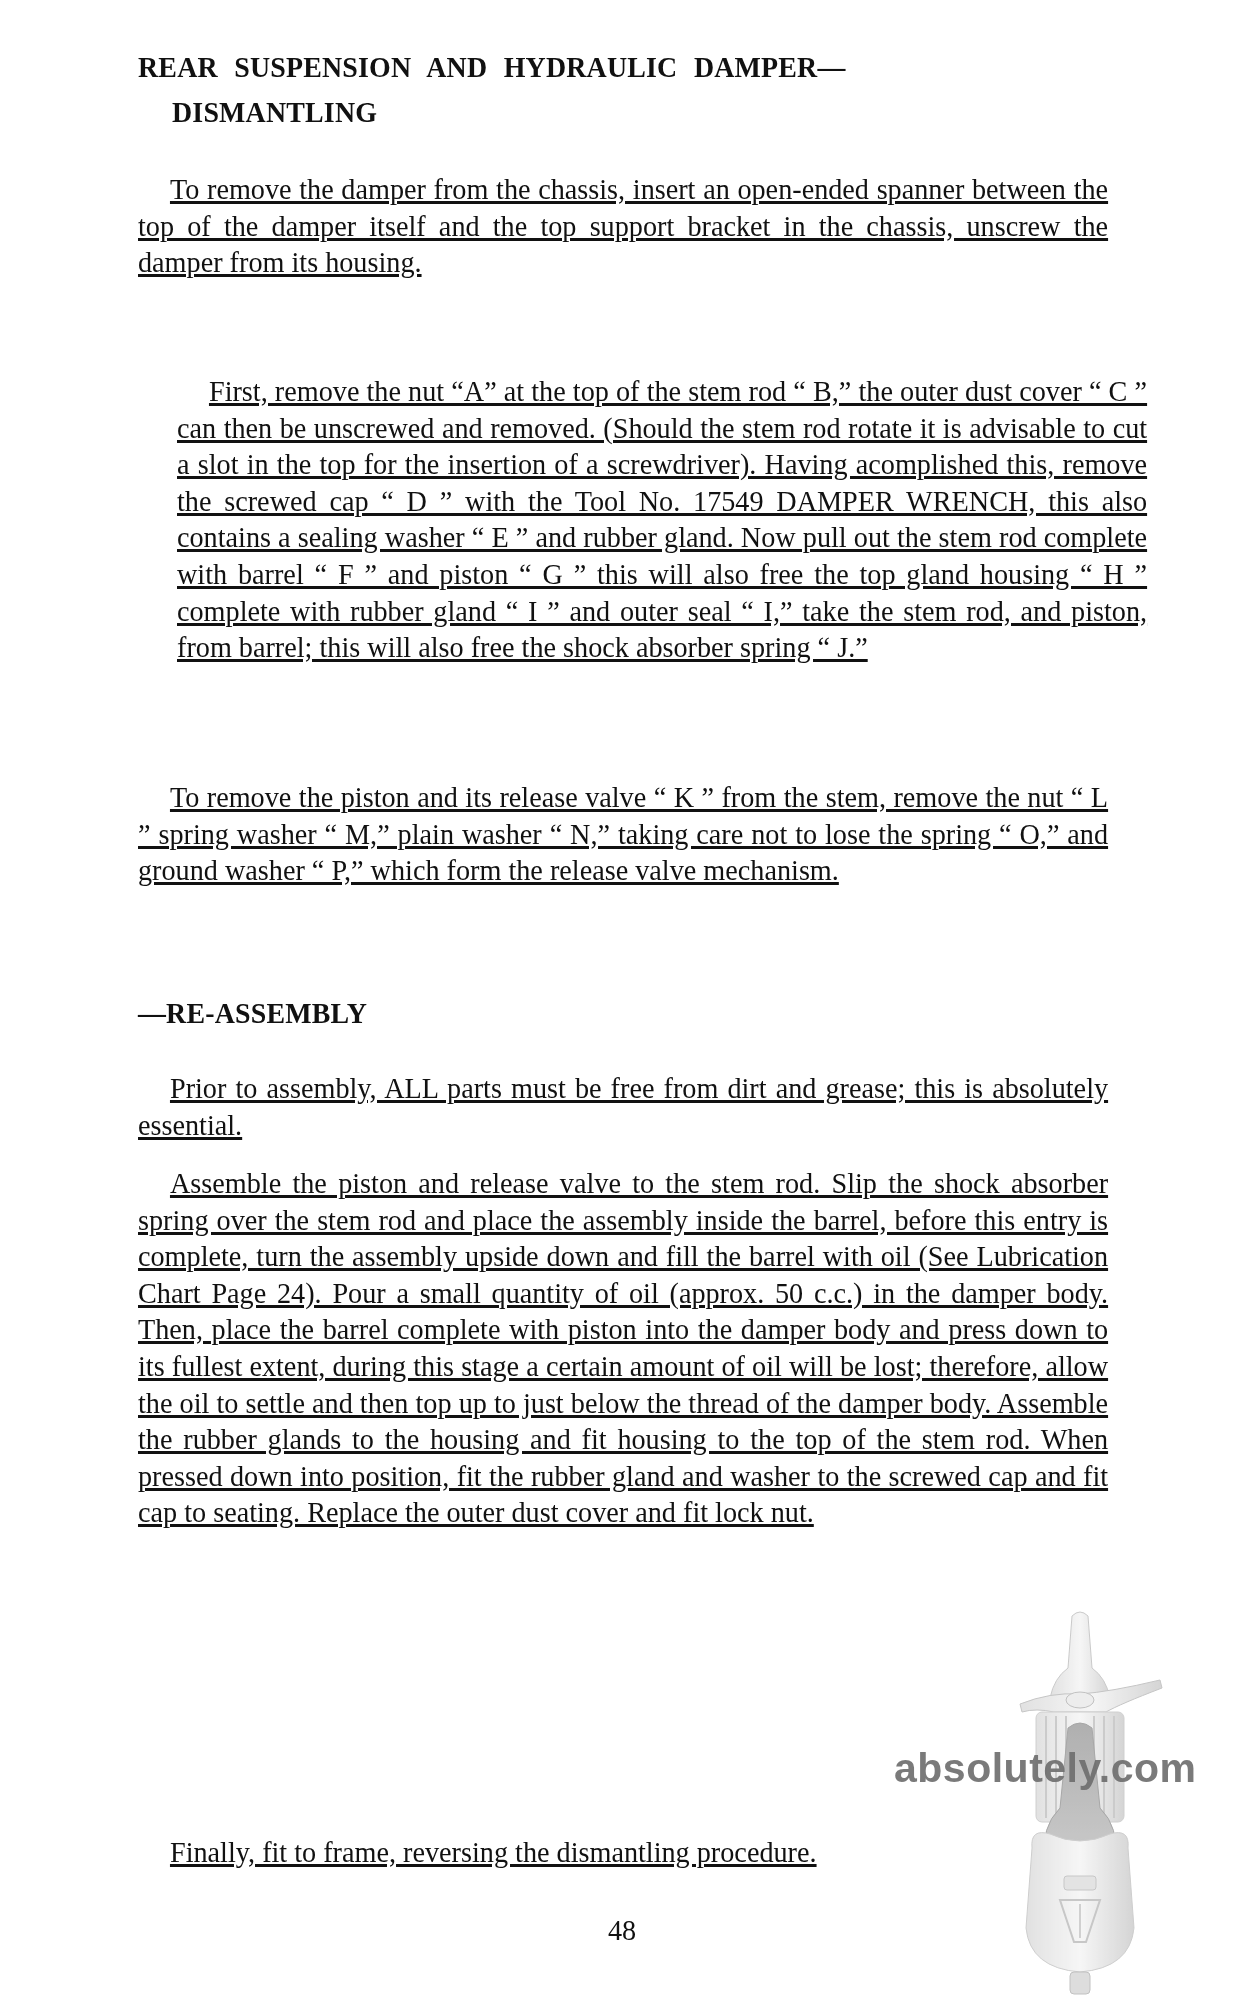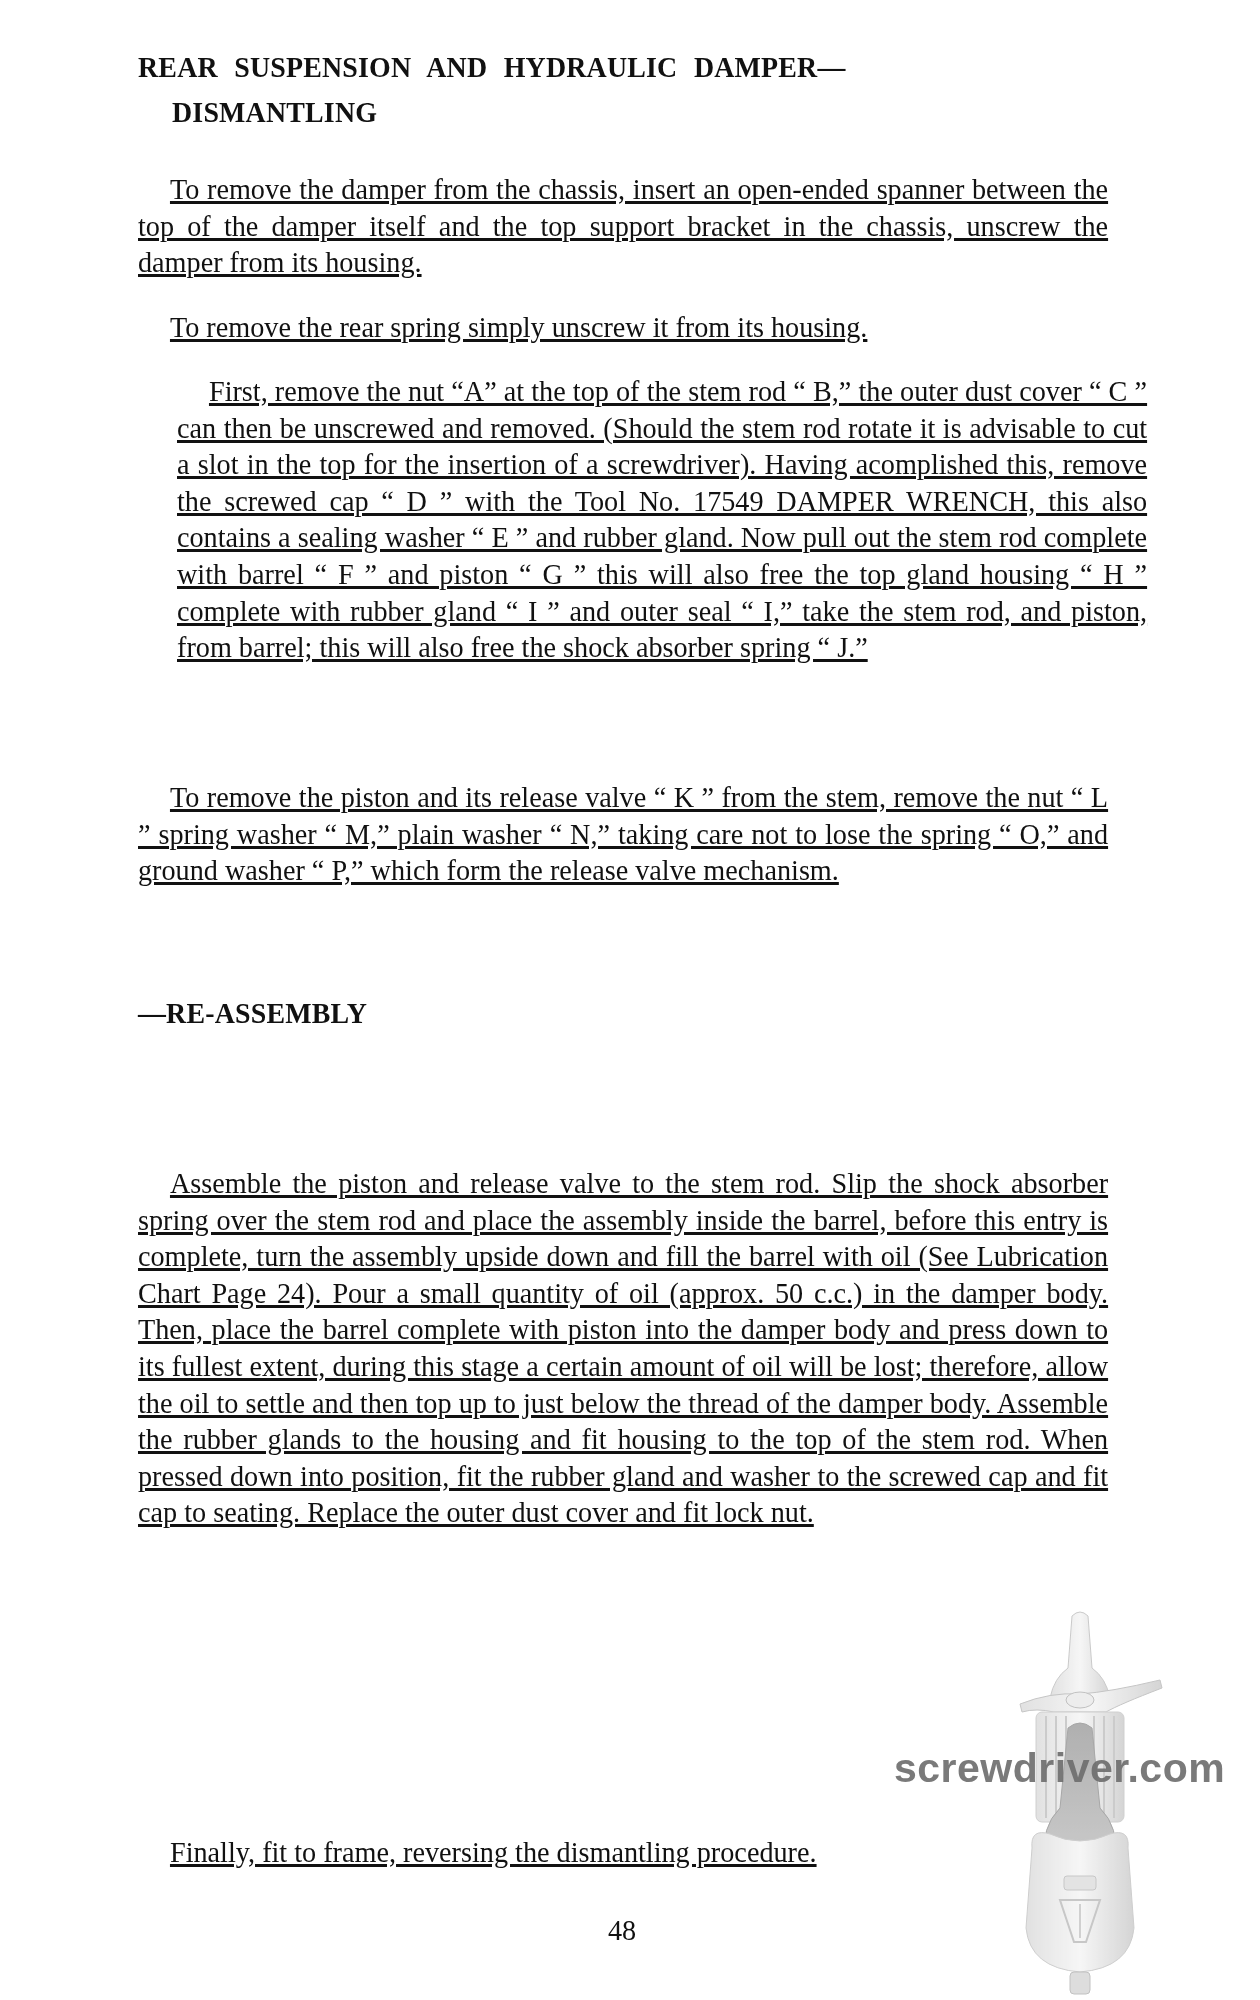--- a/index.html
+++ b/index.html
@@ -95,32 +95,32 @@
 <body>
 
 <div class="page">
 
   <div class="heading h1a">REAR SUSPENSION AND HYDRAULIC DAMPER—</div>
   <div class="heading h1b">DISMANTLING</div>
 
   <div class="col" style="top:171px;">
     <p class="para">To remove the damper from the chassis, insert an open-ended spanner between the top of the damper itself and the top support bracket in the chassis, unscrew the damper from its housing.</p>
   </div>
-  <div class="col" style="top:309px;">
-    <p class="para">To remove the rear spring simply unscrew it from its housing.</p>
-  </div>
   <div class="col" style="top:373px;margin-left:39px;">
     <p class="para">First, remove the nut “A” at the top of the stem rod “ B,” the outer dust cover “ C ” can then be unscrewed and removed. (Should the stem rod rotate it is advisable to cut a slot in the top for the insertion of a screwdriver). Having acomplished this, remove the screwed cap “ D ” with the Tool No. 17549 DAMPER WRENCH, this also contains a sealing washer “ E ” and rubber gland. Now pull out the stem rod complete with barrel “ F ” and piston “ G ” this will also free the top gland housing “ H ” complete with rubber gland “ I ” and outer seal “ I,” take the stem rod, and piston, from barrel; this will also free the shock absorber spring “ J.”</p>
   </div>
   <div class="col" style="top:767px;margin-top:12px;">
     <p class="para">To remove the piston and its release valve “ K ” from the stem, remove the nut “ L ” spring washer “ M,” plain washer “ N,” taking care not to lose the spring “ O,” and ground washer “ P,” which form the release valve mechanism.</p>
   </div>
 
   <div class="heading h2">—RE-ASSEMBLY</div>
 
+  <div class="col" style="top:1070px;">
+    <p class="para">Prior to assembly, ALL parts must be free from dirt and grease; this is absolutely essential.</p>
+  </div>
   <div class="col" style="top:1165px;">
     <p class="para">Assemble the piston and release valve to the stem rod. Slip the shock absorber spring over the stem rod and place the assembly inside the barrel, before this entry is complete, turn the assembly upside down and fill the barrel with oil (See Lubrication Chart Page 24). Pour a small quantity of oil (approx. 50 c.c.) in the damper body. Then, place the barrel complete with piston into the damper body and press down to its fullest extent, during this stage a certain amount of oil will be lost; therefore, allow the oil to settle and then top up to just below the thread of the damper body. Assemble the rubber glands to the housing and fit housing to the top of the stem rod. When pressed down into position, fit the rubber gland and washer to the screwed cap and fit cap to seating. Replace the outer dust cover and fit lock nut.</p>
   </div>
   <div class="col" style="top:1834px;">
     <p class="para">Finally, fit to frame, reversing the dismantling procedure.</p>
   </div>
 
   <div class="page-number">48</div>
 
   <svg class="wm-scooter" viewBox="0 0 160 390" xmlns="http://www.w3.org/2000/svg">
@@ -153,15 +153,15 @@
 
     <path d="M58 120 Q70 110 82 120 L90 200 Q110 220 104 250 Q70 268 36 250 Q30 220 50 200 Z" fill="url(#g2)" stroke="#8f8f8f"></path>
 
     <path d="M22 240 Q20 220 40 226 Q70 240 100 226 Q120 220 118 240 L124 320 Q120 360 70 364 Q20 360 16 320 Z" fill="url(#g1)" stroke="#c0c0c0"></path>
     <rect x="54" y="268" width="32" height="14" rx="3" fill="#dcdcdc" stroke="#b8b8b8"></rect>
     <path d="M50 292 L90 292 L76 334 L64 334 Z" fill="none" stroke="#b8b8b8" stroke-width="2"></path>
     <line x1="70" y1="296" x2="70" y2="330" stroke="#c4c4c4" stroke-width="2"></line>
 
     <rect x="60" y="364" width="20" height="22" rx="4" fill="#d4d4d4" stroke="#b0b0b0"></rect>
   </svg>
-  <div class="wm-text">screwdriver.com</div>
+  <div class="wm-text">absolutely.com</div>
 
 </div>
 
 </body></html>

